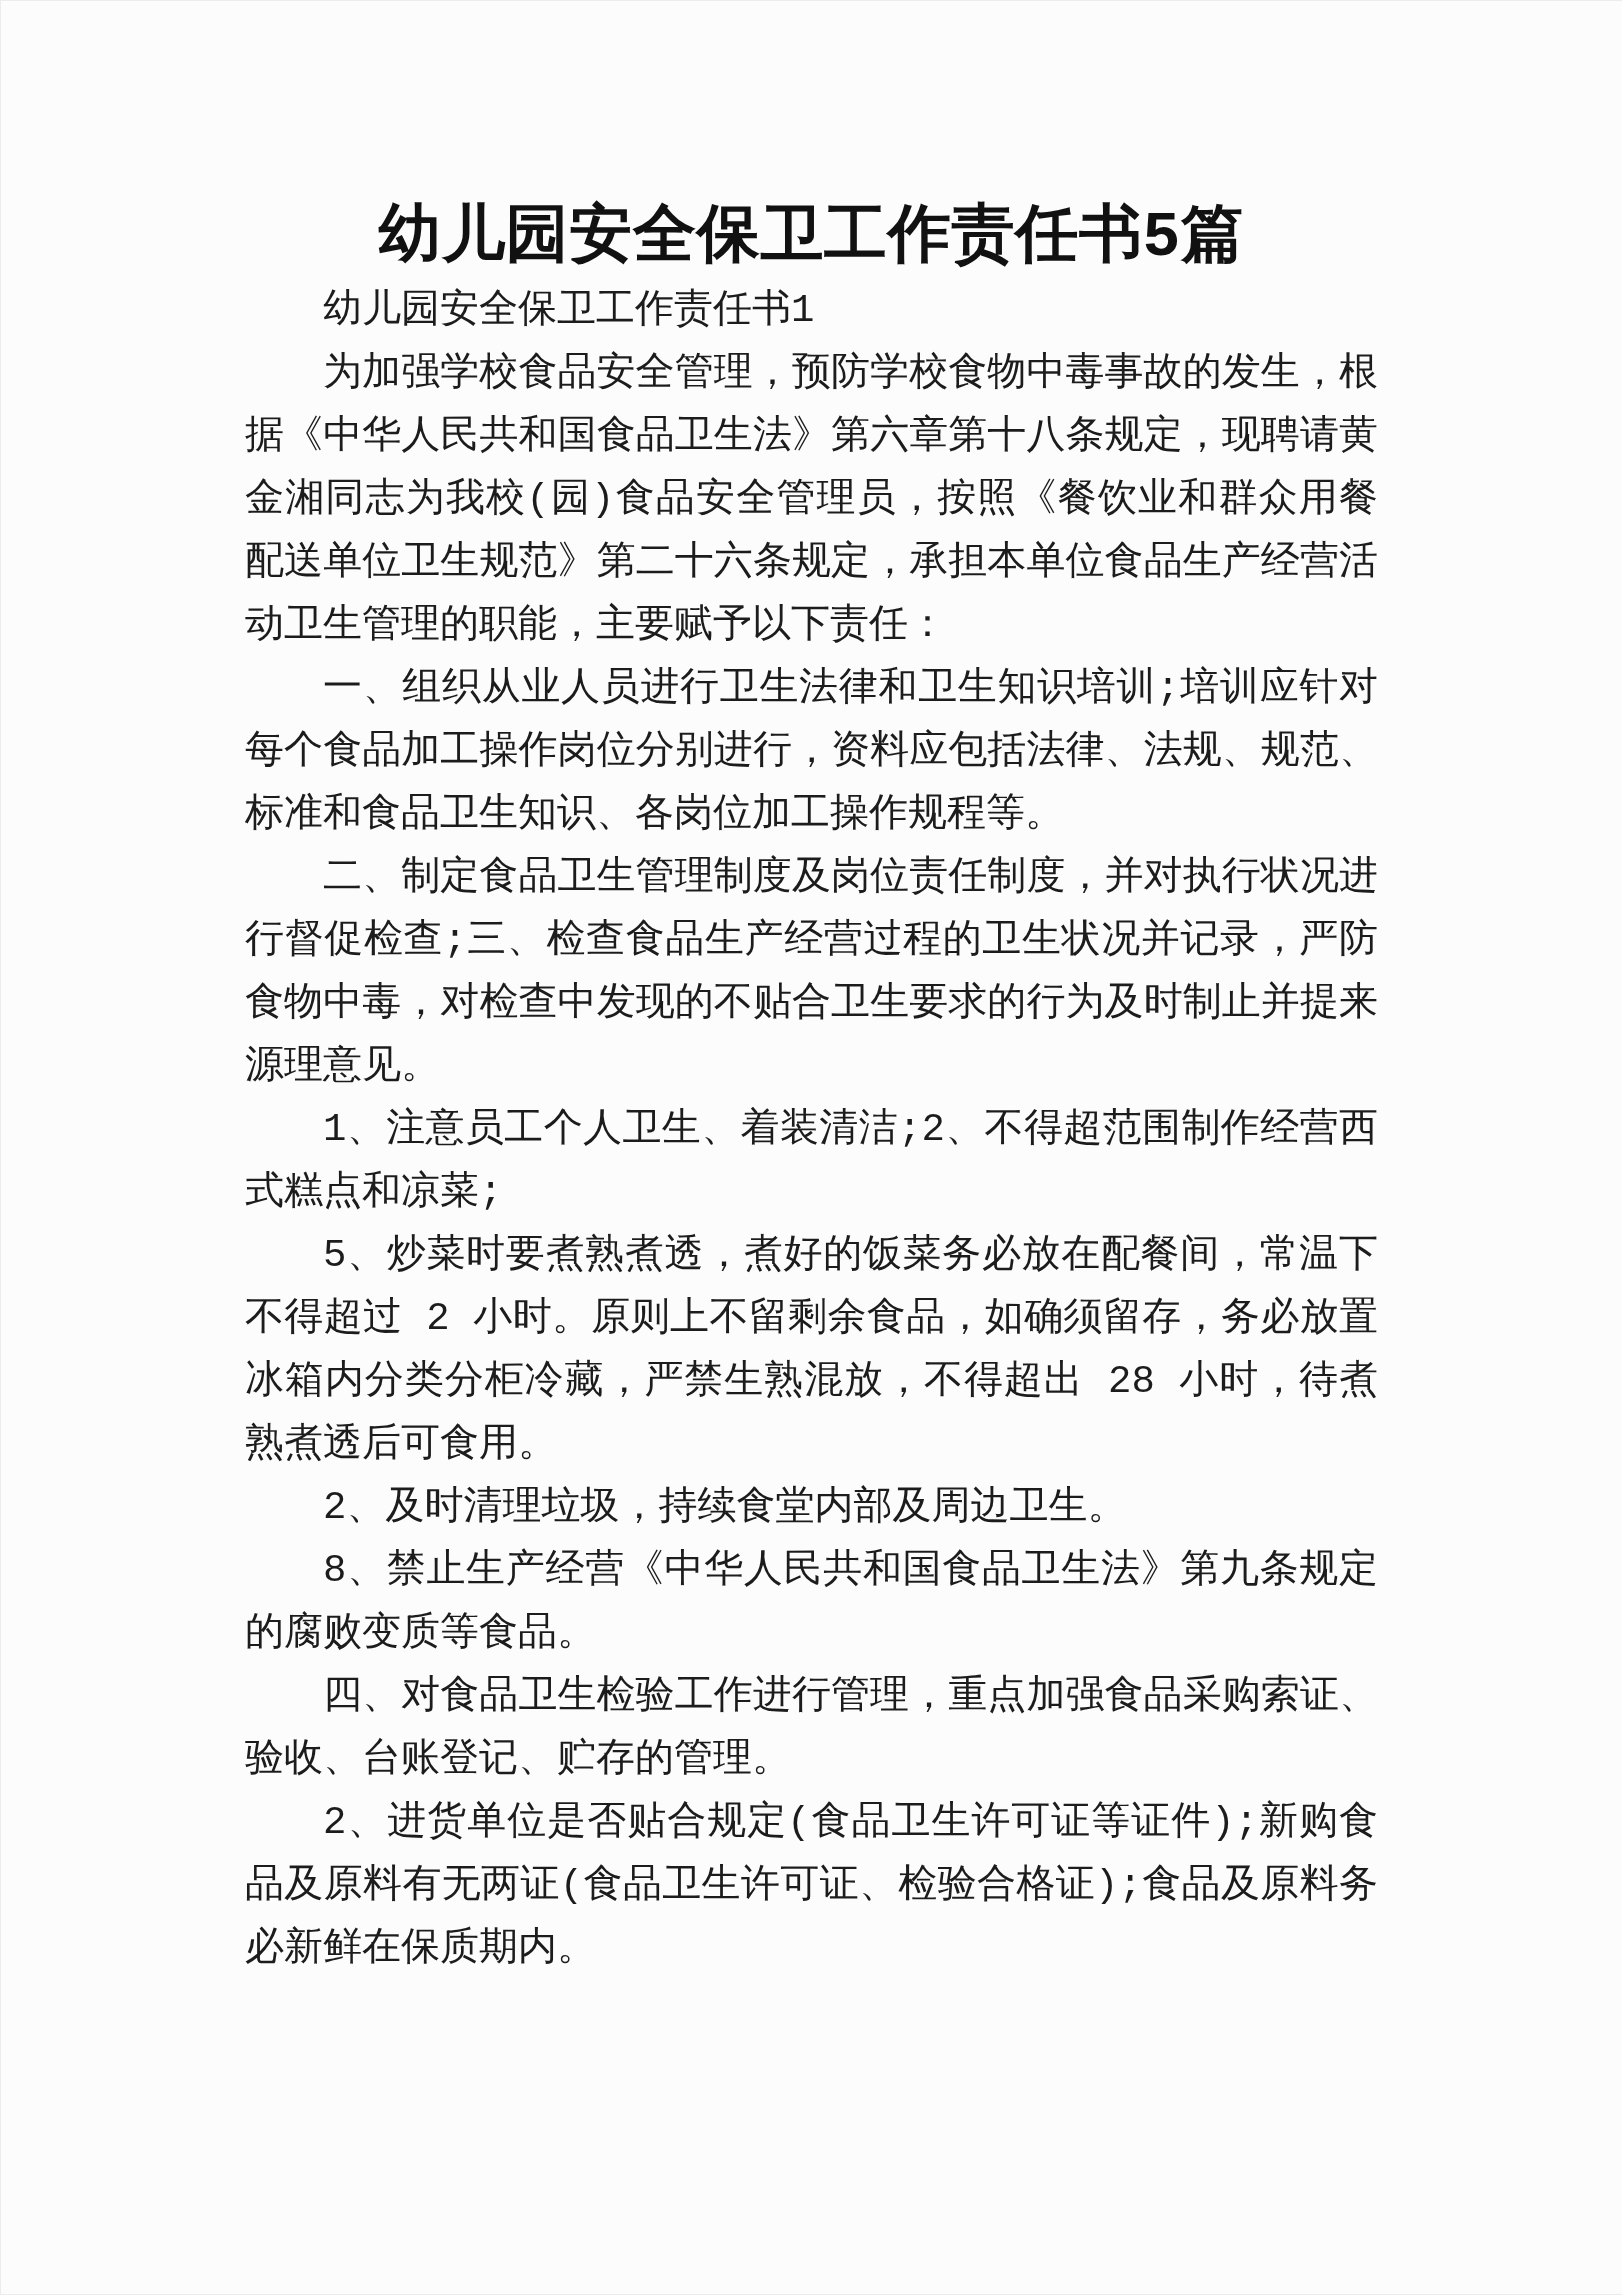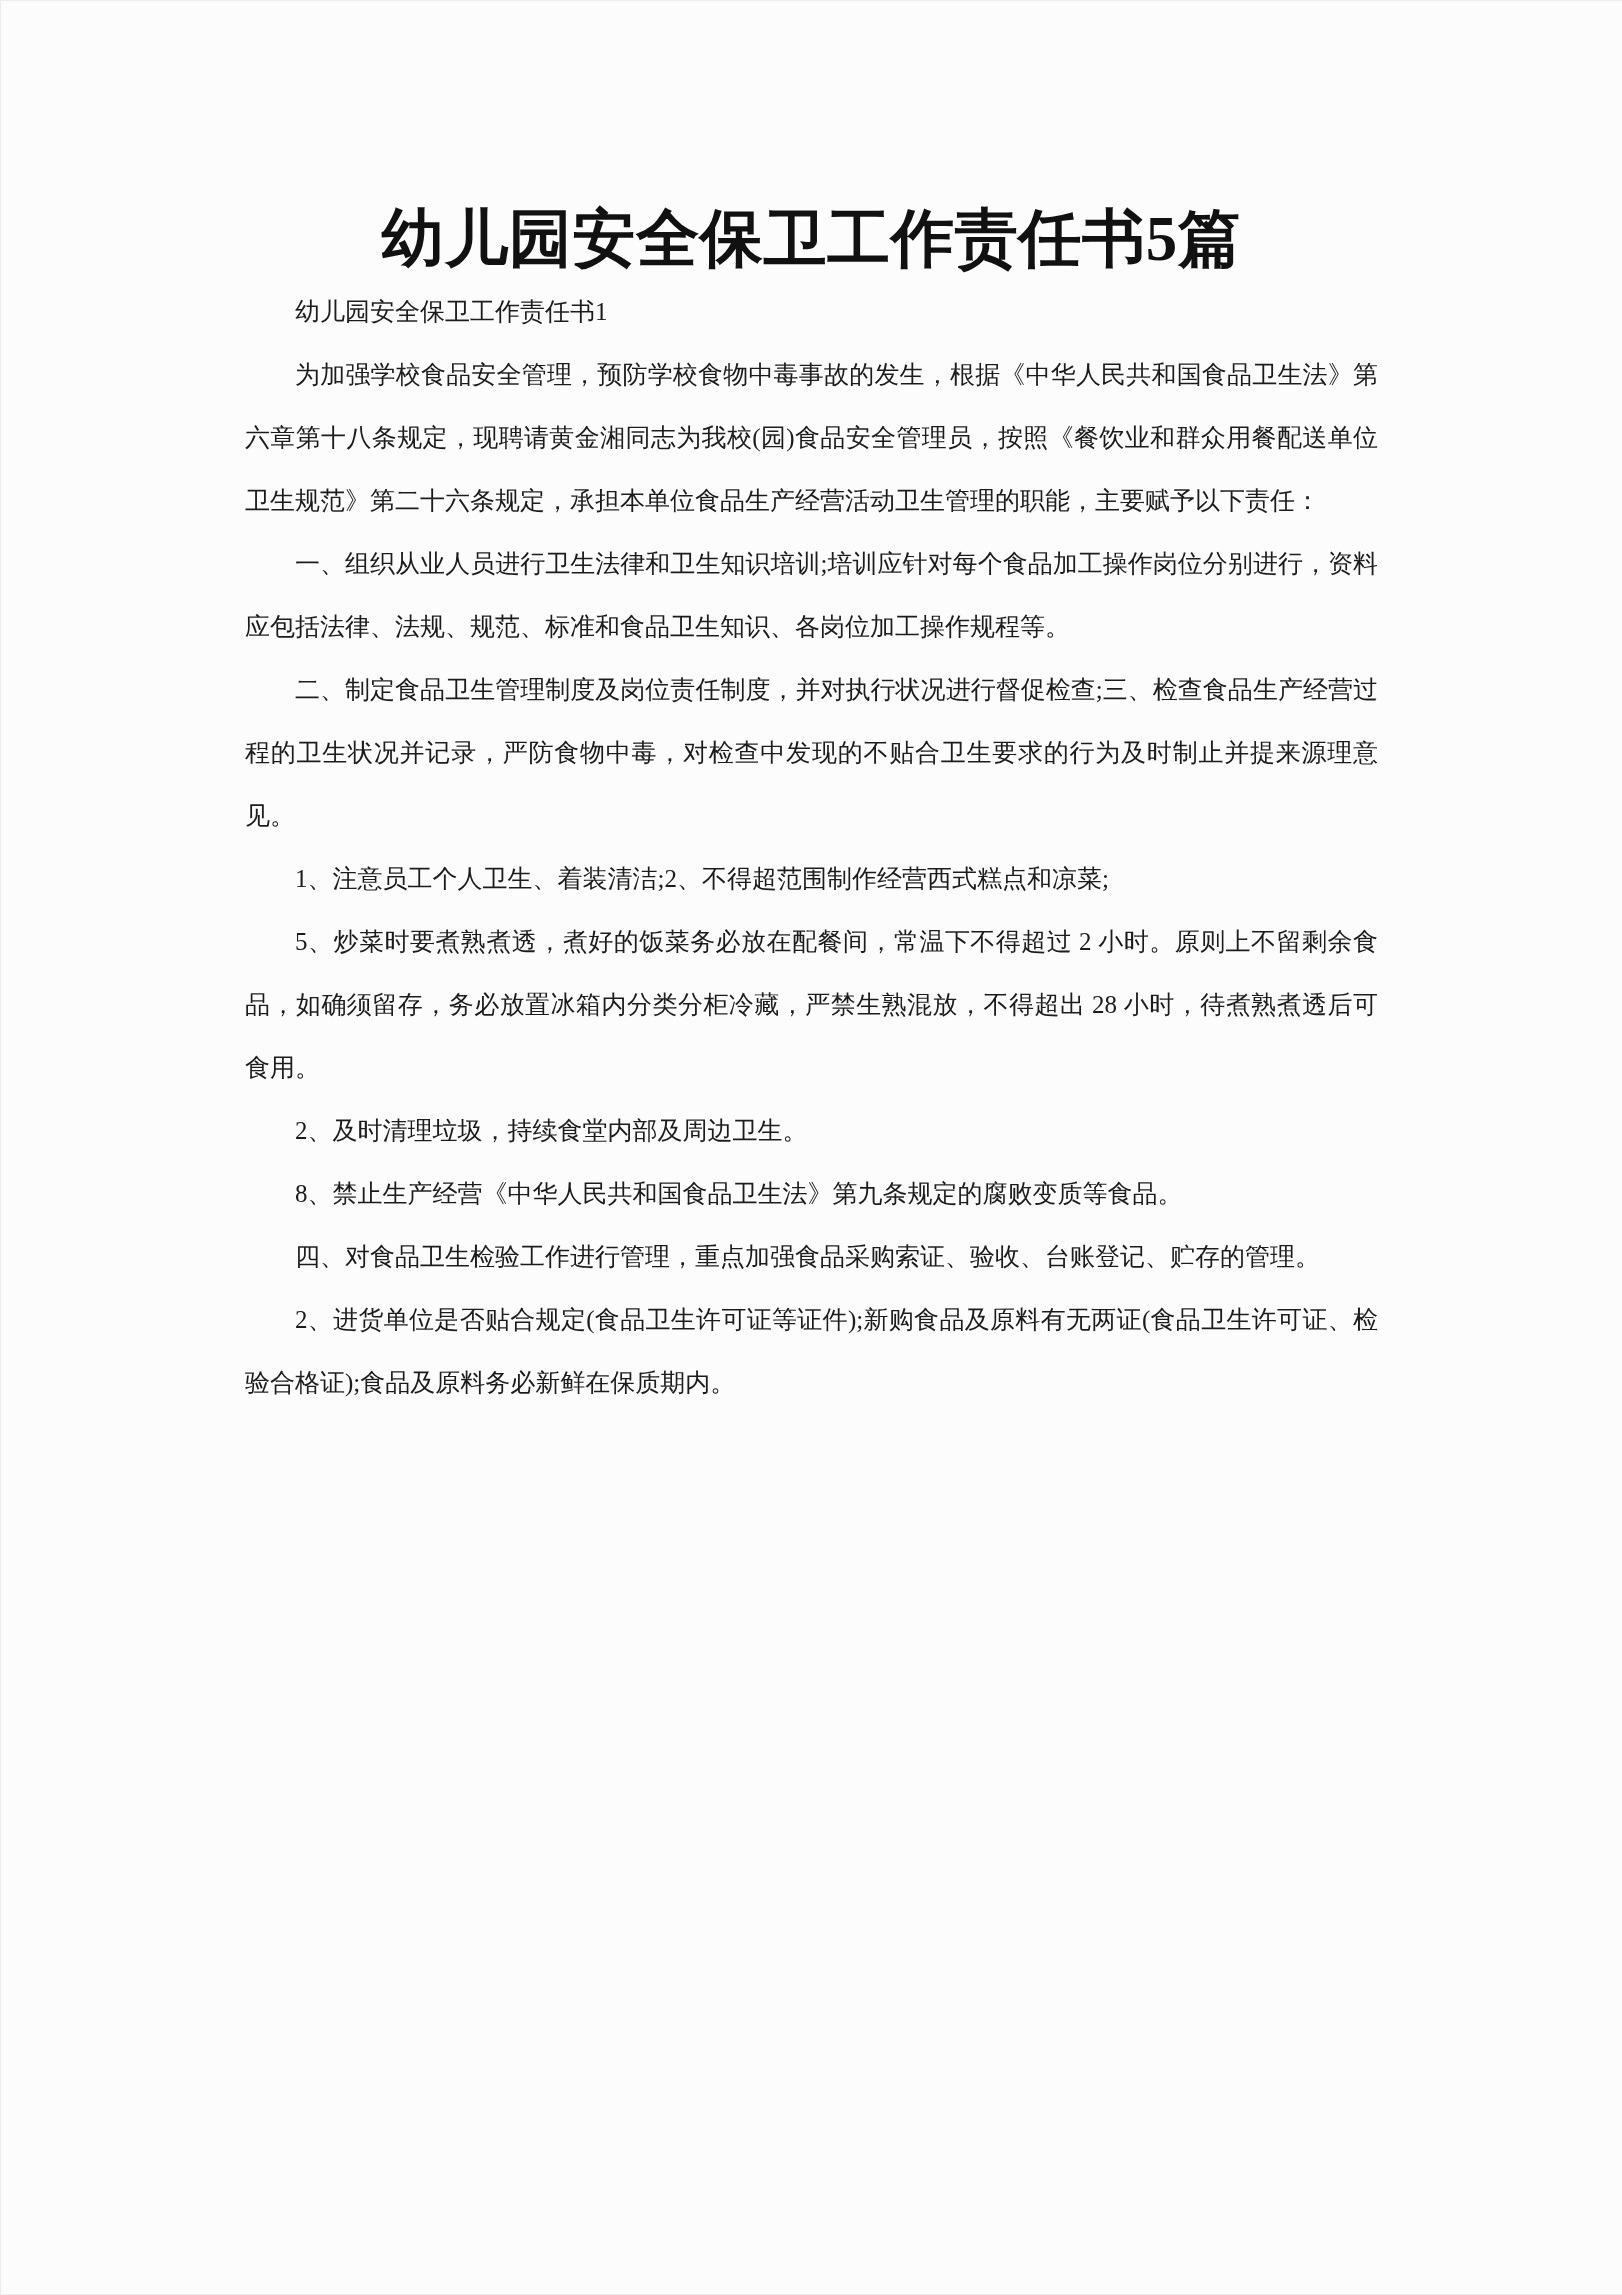--- a/index.html
+++ b/index.html
@@ -15,34 +15,35 @@
     box-sizing: border-box;
     background: #fcfcfc;
     border: 1.3px solid #ececec;
     font-family: "Liberation Serif", "DejaVu Serif", serif;
     color: #1c1c1c;
     overflow: hidden;
   }
   .content {
     box-sizing: border-box;
     padding: 197px 244px 0 244px;
+    font-family: Liberation Mono, monospace;
   }
   h1.doc-title {
     margin: 0;
     font-size: 63px;
     line-height: 82px;
     font-weight: bold;
     text-align: center;
     letter-spacing: 0.7px;
     white-space: nowrap;
     color: #111111;
   }
   .doc-body p.para {
     margin: 0;
-    font-size: 25px;
+    font-size: 39px;
     line-height: 63px;
     text-align: justify;
     text-indent: 2em;
     word-break: break-all;
     color: #1c1c1c;
   }
 </style>
 </head>
 <body>
 

